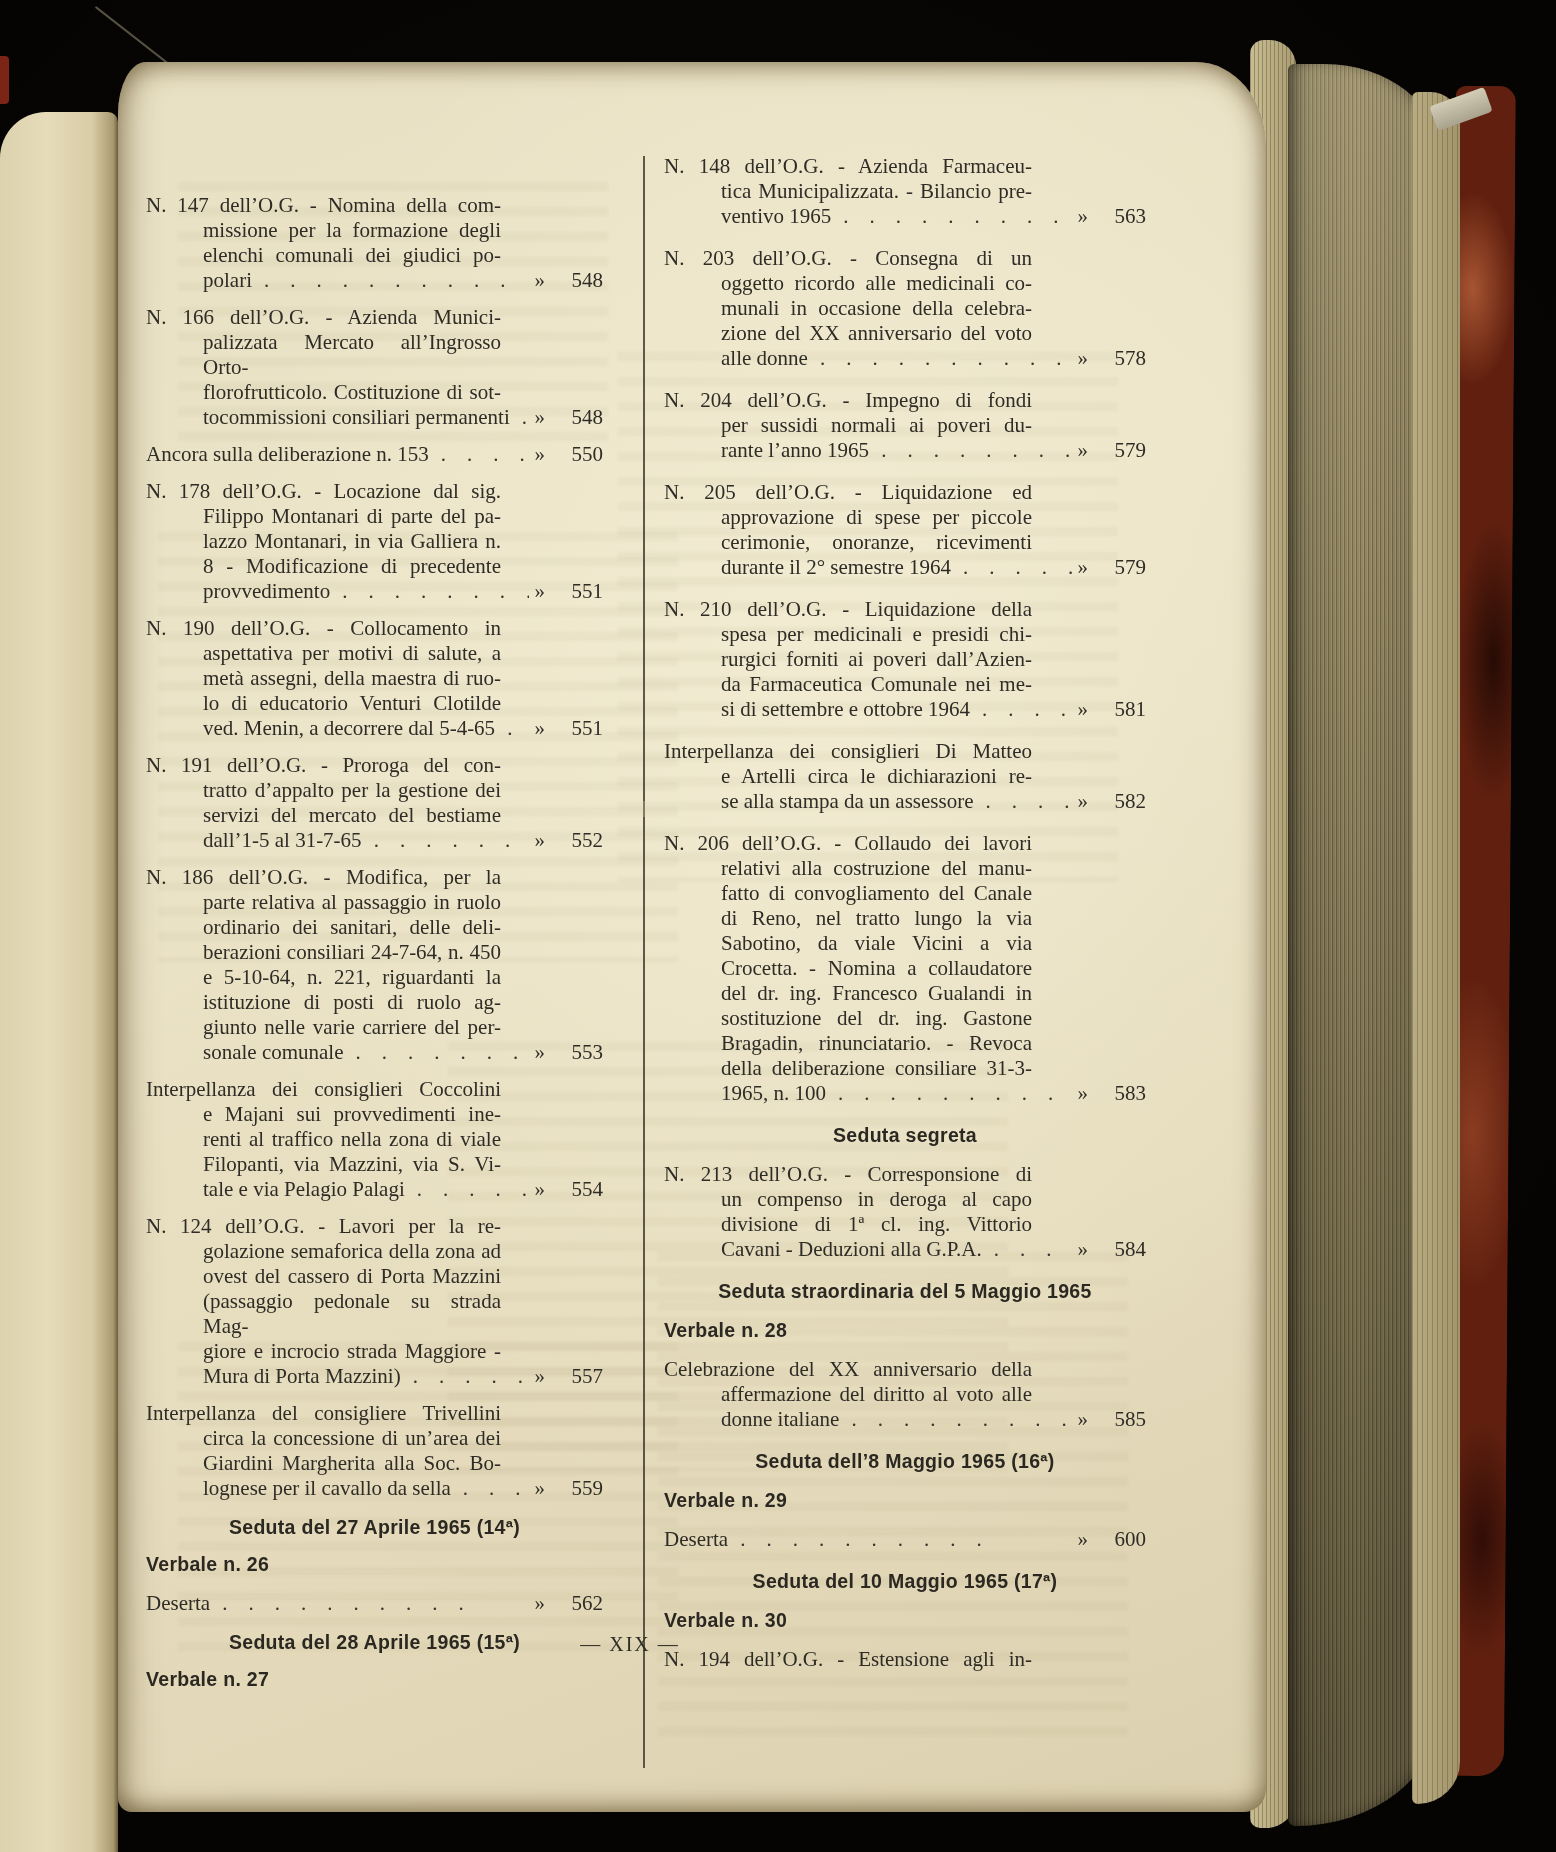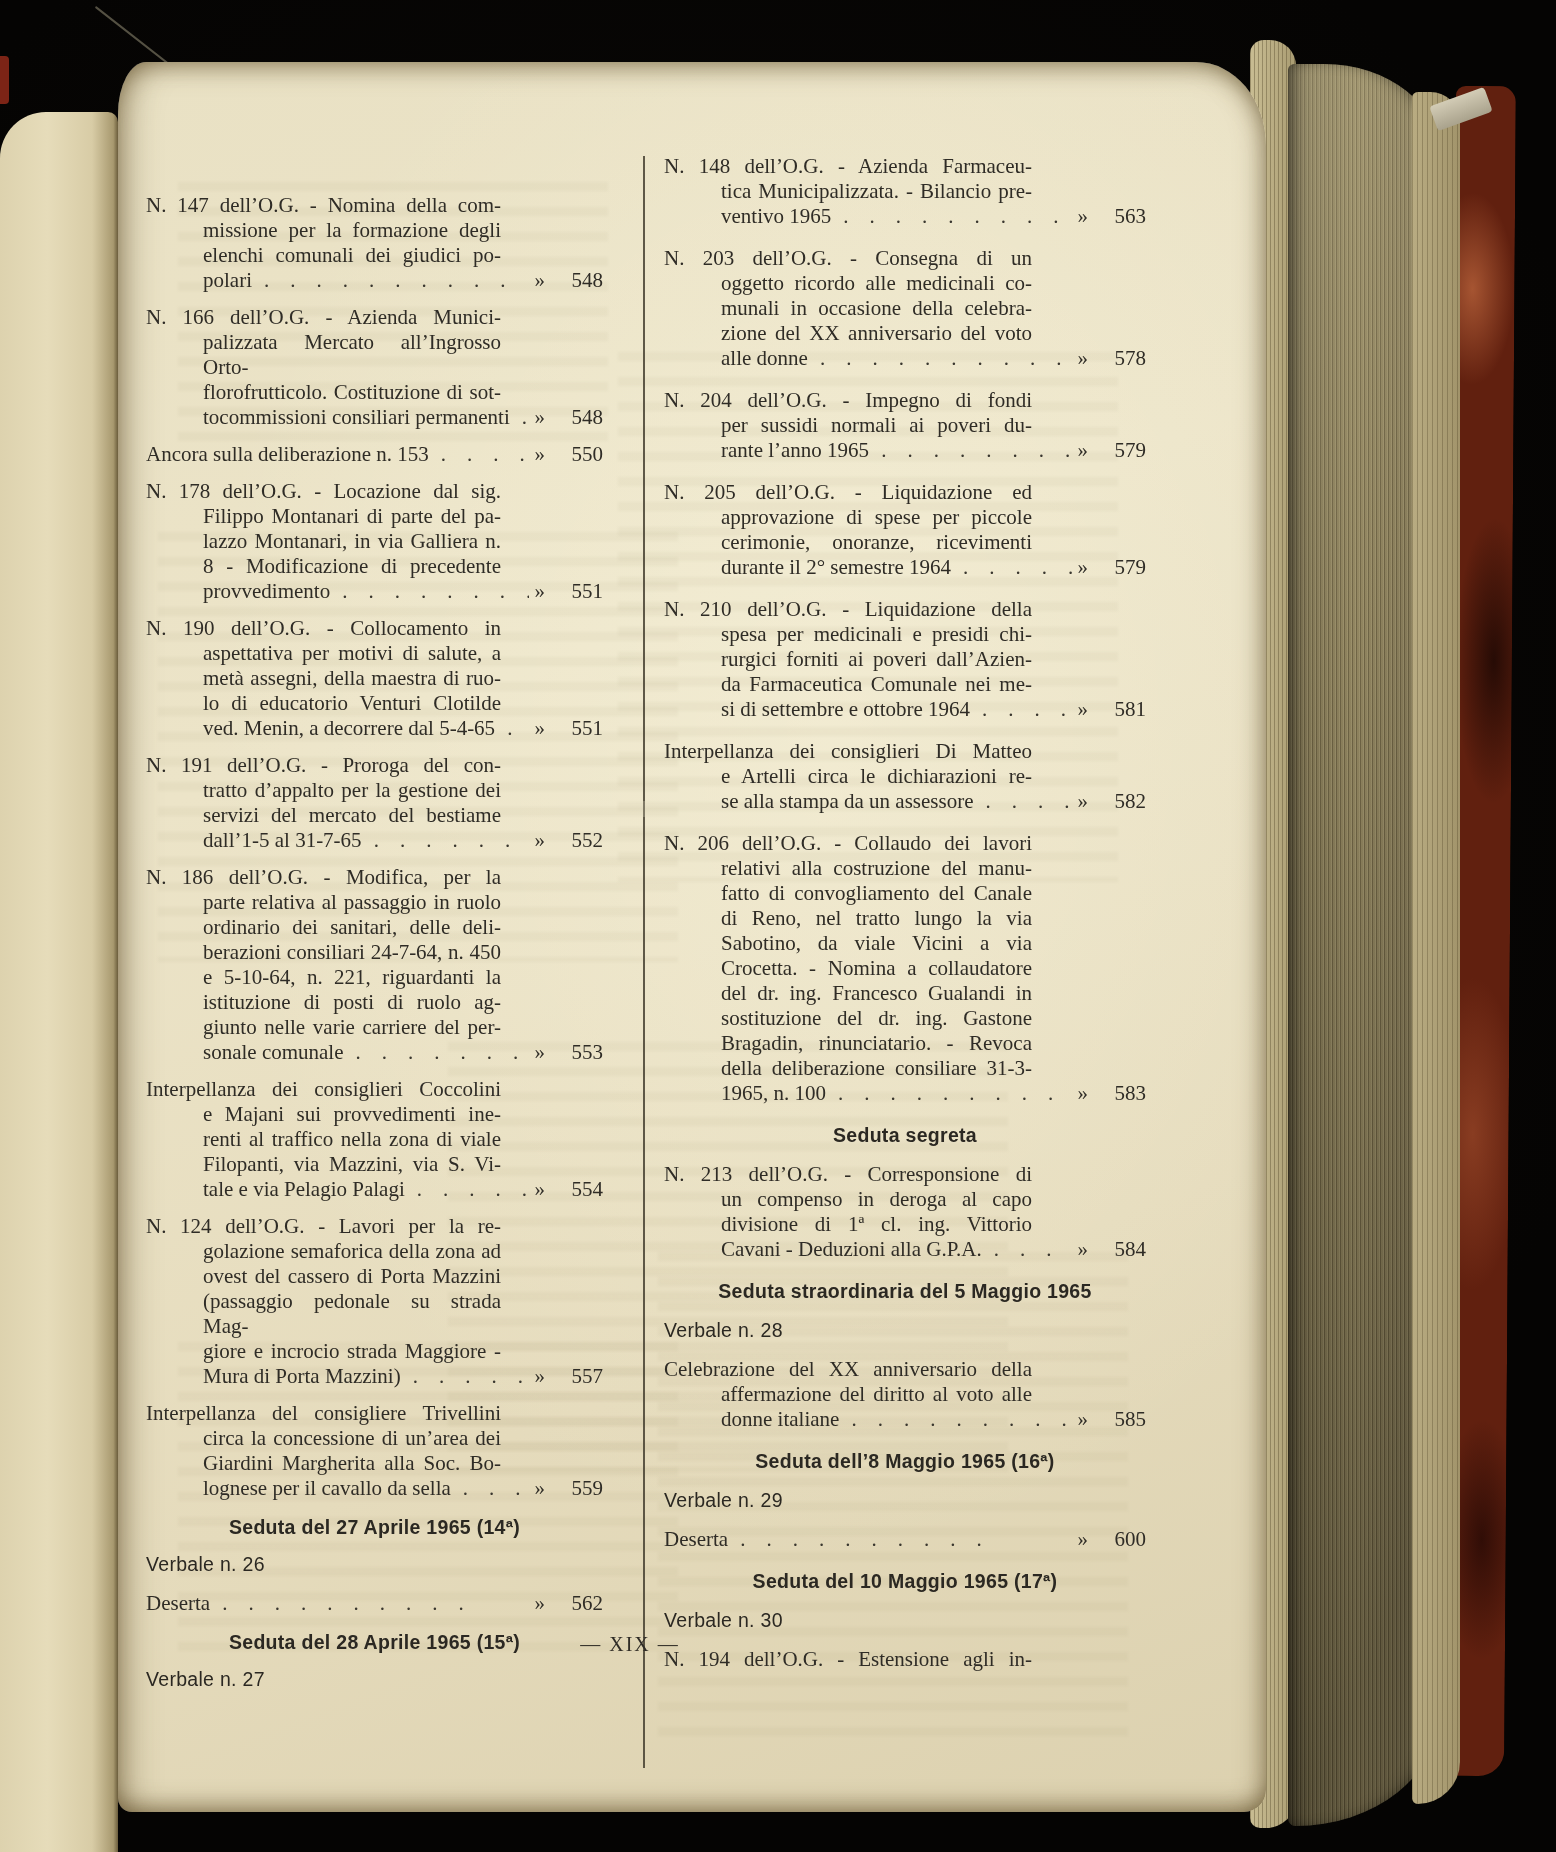--- a/index.html
+++ b/index.html
@@ -81,21 +81,21 @@
   .ttxt{white-space:nowrap;}
   .dots{flex:1 1 auto;overflow:hidden;white-space:nowrap;min-width:0;}
   .dots::before{content:".\00a0\00a0\00a0\00a0.\00a0\00a0\00a0\00a0.\00a0\00a0\00a0\00a0.\00a0\00a0\00a0\00a0.\00a0\00a0\00a0\00a0.\00a0\00a0\00a0\00a0.\00a0\00a0\00a0\00a0.\00a0\00a0\00a0\00a0.\00a0\00a0\00a0\00a0.";
     padding-left:12px;color:#3a372f;}
   .guill{margin:0 0 0 6px;}
   .pg{min-width:58px;text-align:right;}
 
   .seduta{margin:14px 0 12px;text-align:center;font-family:"Liberation Sans",sans-serif;
     font-weight:bold;font-size:19.5px;letter-spacing:.3px;color:#2b2822;}
   .col-right .seduta{margin:16px 0 14px;}
-  .verbale{margin:0 0 14px;font-family:"Liberation Sans",sans-serif;font-weight:normal;
+  .verbale{margin:0 0 14px;font-family:"Liberation Sans",sans-serif;font-weight:bold;
     font-size:19.5px;letter-spacing:.3px;color:#2b2822;}
 
   .footer{position:absolute;left:512px;top:1558px;transform:translateX(-50%);z-index:2;
     font-size:20px;color:#2f2c26;letter-spacing:2px;white-space:nowrap;margin-top:13px;}
 </style>
 </head>
 <body>
 
 <div class="scene">
   <div class="red-speck"></div>

